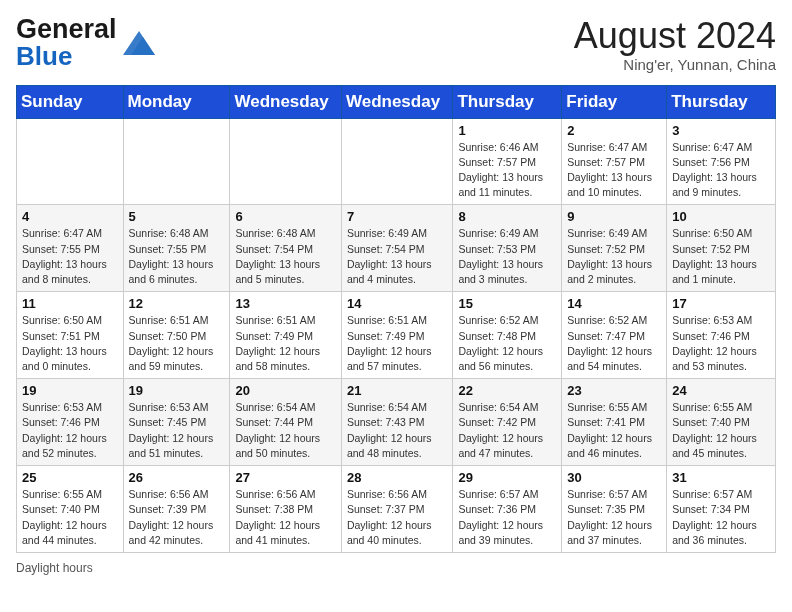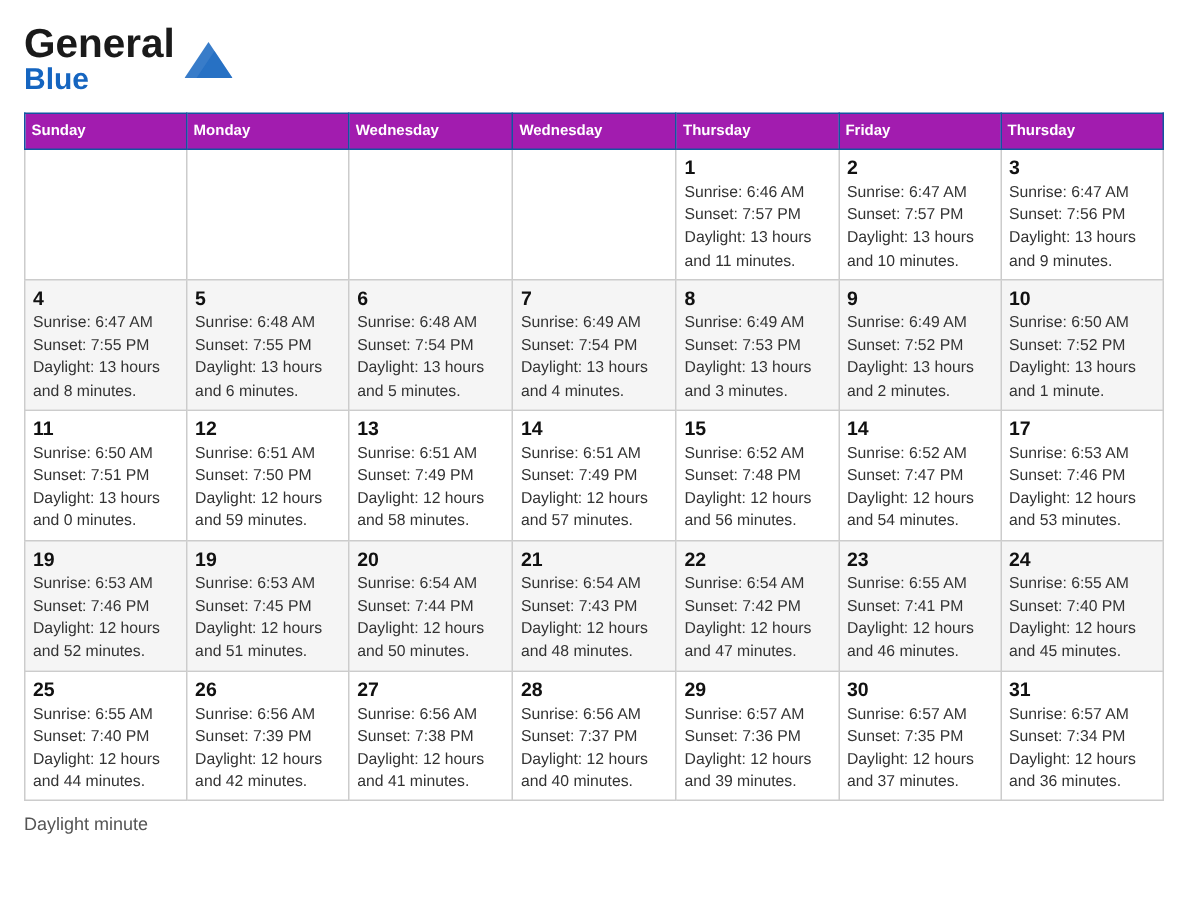--- a/index.html
+++ b/index.html
@@ -28,25 +28,25 @@
     .location {
       font-size: 15px;
       color: #555;
     }
     .calendar {
       width: 100%;
       border-collapse: collapse;
       font-size: 11px;
     }
     .calendar thead th {
-      background: #a21caf;
+      background: #1d4ed8;
       color: #fff;
       padding: 6px 4px;
       text-align: left;
-      font-size: 10px;
+      font-size: 17px;
       font-weight: 600;
       border: 1px solid #1255a0;
     }
     .calendar tbody td {
       border: 1px solid #ccc;
       vertical-align: top;
       padding: 4px 5px;
       min-height: 80px;
       width: 113px;
       color: #333;
@@ -86,21 +86,21 @@
       display: flex;
       flex-direction: column;
       line-height: 1;
     }
     .logo-line1 {
       font-size: 27px;
       font-weight: bold;
       color: #1a1a1a;
     }
     .logo-line2 {
-      font-size: 20px;
+      font-size: 26px;
       font-weight: bold;
       color: #1565c0;
     }
     .logo-svg {
       margin-left: 2px;
     }
   </style>
 </head>
 <body>
 
@@ -108,20 +108,24 @@
   <div class="logo-wrapper">
     <div class="logo-text-block">
       <span class="logo-line1">General</span>
       <span class="logo-line2">Blue</span>
     </div>
     <svg class="logo-svg" width="32" height="32" viewBox="0 0 32 32">
       <polygon points="0,28 16,4 32,28" fill="#1565c0" opacity="0.85"></polygon>
       <polygon points="8,28 20,10 32,28" fill="#1565c0" opacity="0.5"></polygon>
     </svg>
   </div>
+  <div class="title-block">
+    <div class="month-year">August 2024</div>
+    <div class="location">Ning'er, Yunnan, China</div>
+  </div>
 </div>
 
 <table class="calendar">
   <thead>
     <tr>
     <th>Sunday</th>
         <th>Monday</th>
         <th>Wednesday</th>
         <th>Wednesday</th>
         <th>Thursday</th>
@@ -265,14 +269,14 @@
         </td>
         <td>
           <span class="day-num">31</span>
           <div class="day-info">Sunrise: 6:57 AM<br>Sunset: 7:34 PM<br>Daylight: 12 hours and 36 minutes.</div>
         </td>
       </tr>
     </tbody>
 </table>
 
 <div class="footer-note">
-  <span>Daylight minute</span>
+  <span>Daylight hours</span>
 </div>
 
 </body></html>

